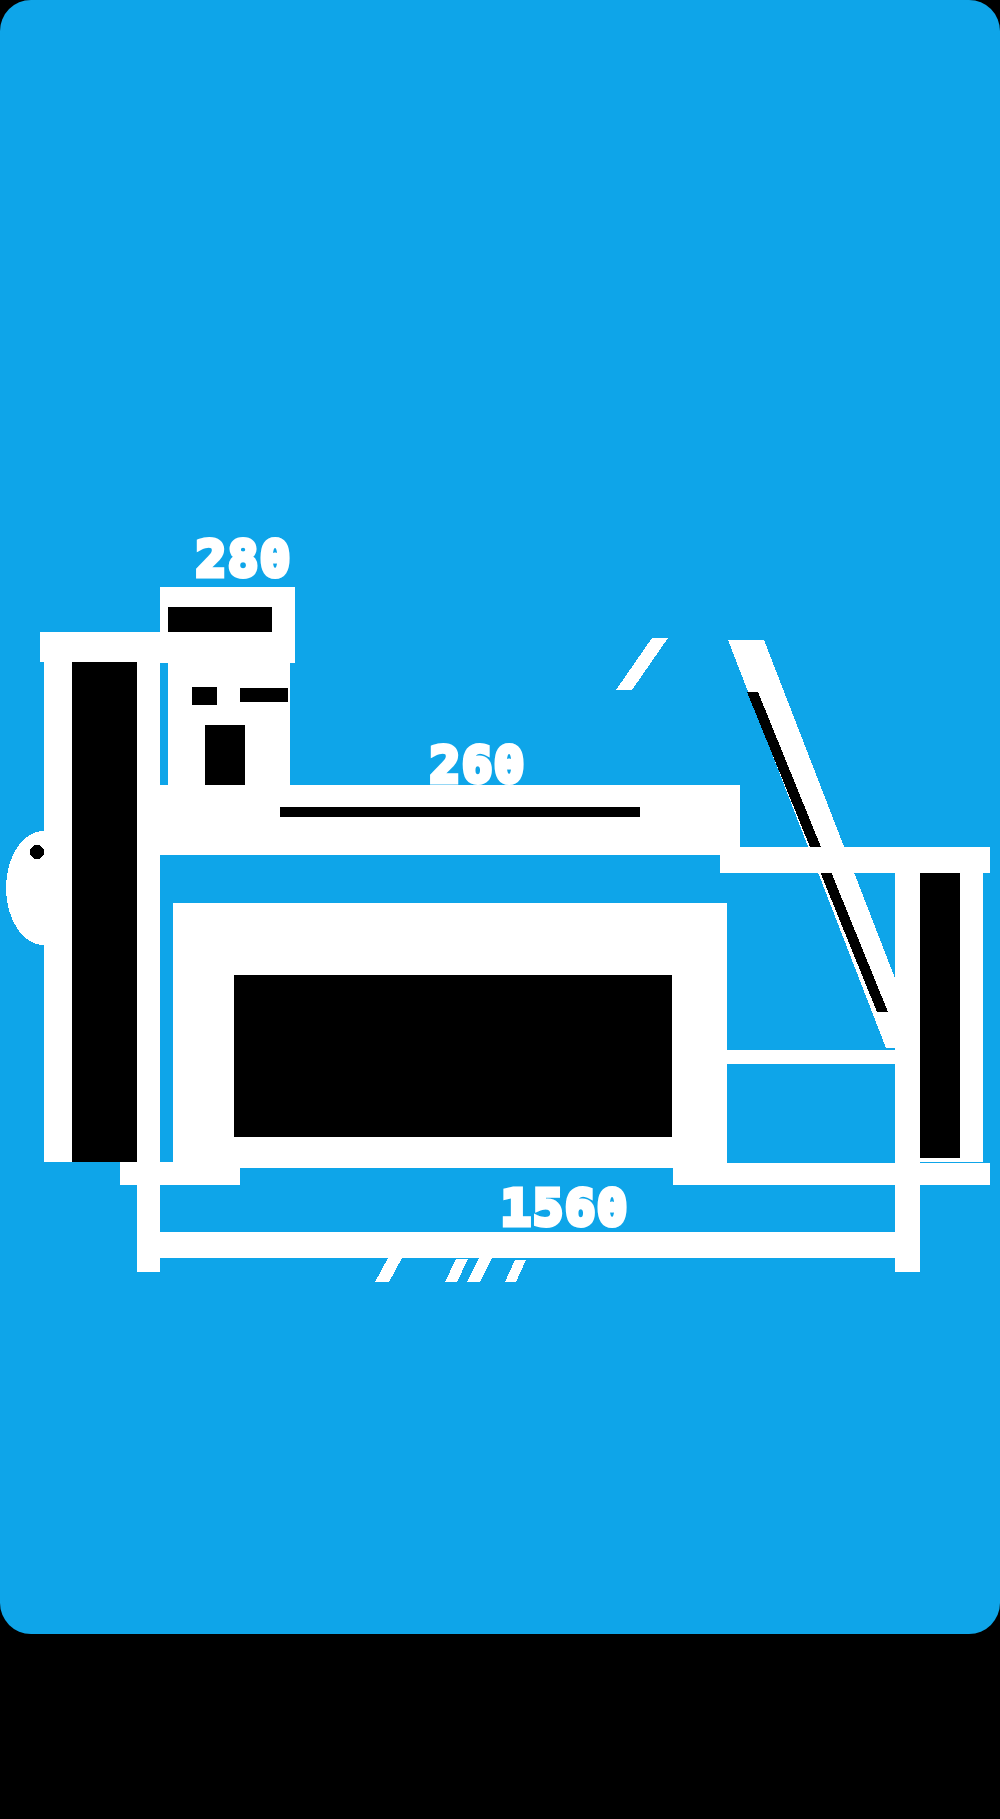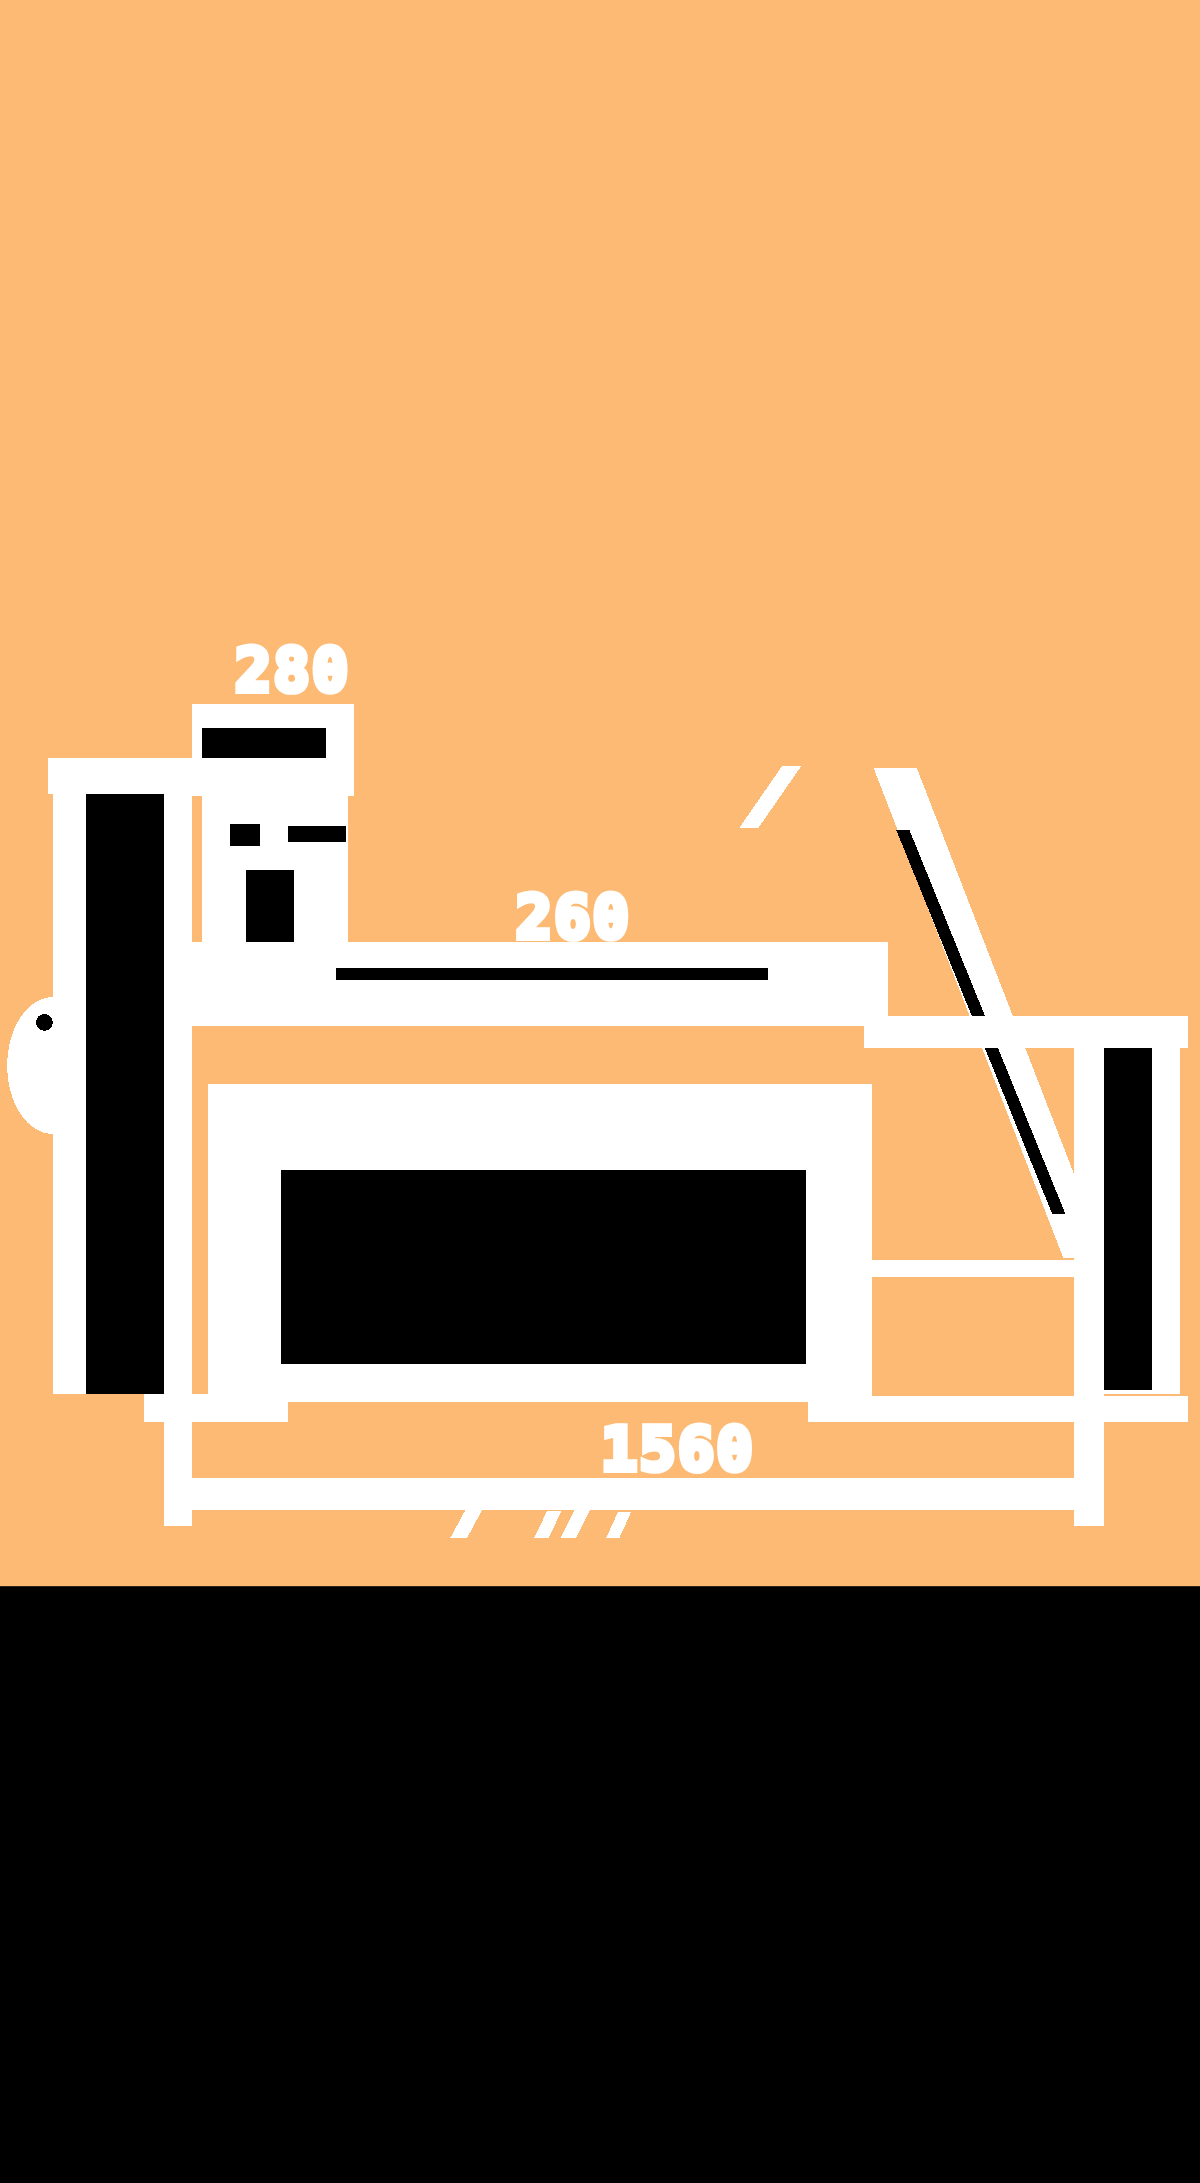--- a/index.html
+++ b/index.html
@@ -3,23 +3,24 @@
 <meta charset="utf-8">
 <style>
   html, body {
     margin: 0;
     padding: 0;
     background: #000;
   }
   .stage {
     position: relative;
     width: 1000px;
-    height: 1322px;
-    background: #fdba74;
+    height: 1634px;
+    background: #0ea5e9;
     overflow: hidden;
+    border-radius: 31px;
   }
   svg.drawing {
     position: absolute;
     inset: 0;
     width: 1000px;
     height: 1819px;
     shape-rendering: crispEdges;
   }
   svg.drawing text {
     font-family: "DejaVu Sans Mono", "Liberation Mono", monospace;

